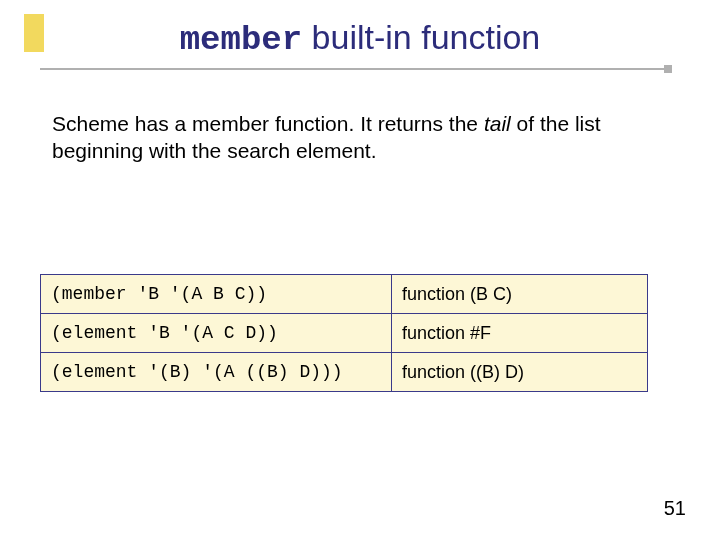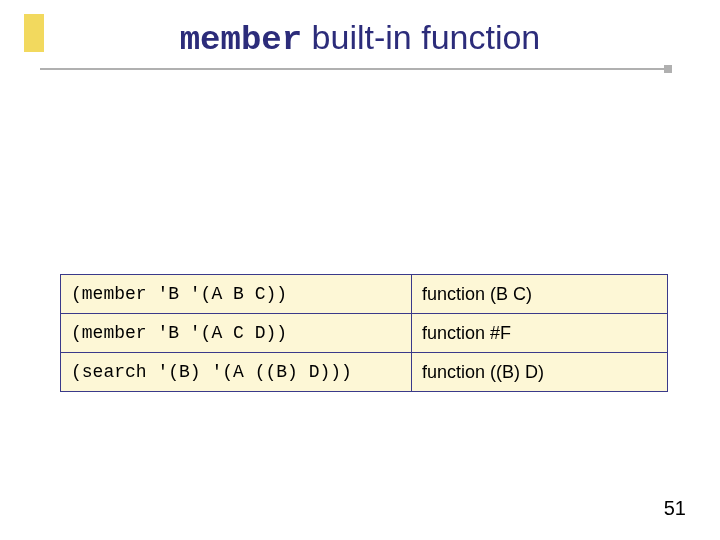--- a/index.html
+++ b/index.html
@@ -65,21 +65,21 @@
     font-size: 21px;
     color: #000000;
     line-height: 1.3;
   }
   .body-text .italic {
     font-style: italic;
   }
   .examples-table {
     position: absolute;
     top: 274px;
-    left: 60px;
+    left: 40px;
     width: 608px;
     border-collapse: collapse;
     background: #fdf7d6;
     border: 1px solid #3a3a8a;
   }
   .examples-table td {
     border: 1px solid #3a3a8a;
     padding: 6px 10px 6px 10px;
     font-size: 18px;
     vertical-align: middle;
@@ -108,33 +108,36 @@
 
 <div class="slide">
 
   <div class="corner-accent"></div>
 
   <div class="title">
     <span class="mono">member</span><span> built-in function</span>
   </div>
   <div class="title-underline"></div>
 
+  <div class="body-text">
+    <span>Scheme has a member function.  It returns the </span><span class="italic">tail</span><span> of the list beginning with the search element.</span>
+  </div>
 
   <table class="examples-table">
     <tbody>
         <tr>
       <td class="code">(member 'B '(A B C))</td>
       <td class="result">function (B C)</td>
     </tr>
     <tr>
-      <td class="code">(member 'B '(A C D))</td>
+      <td class="code">(element 'B '(A C D))</td>
       <td class="result">function #F</td>
     </tr>
     <tr>
-      <td class="code">(search '(B) '(A ((B) D)))</td>
+      <td class="code">(element '(B) '(A ((B) D)))</td>
       <td class="result">function ((B) D)</td>
     </tr>
   </tbody>
     </table>
 
   <div class="page-number">51</div>
 
 </div>
 
 </body></html>

